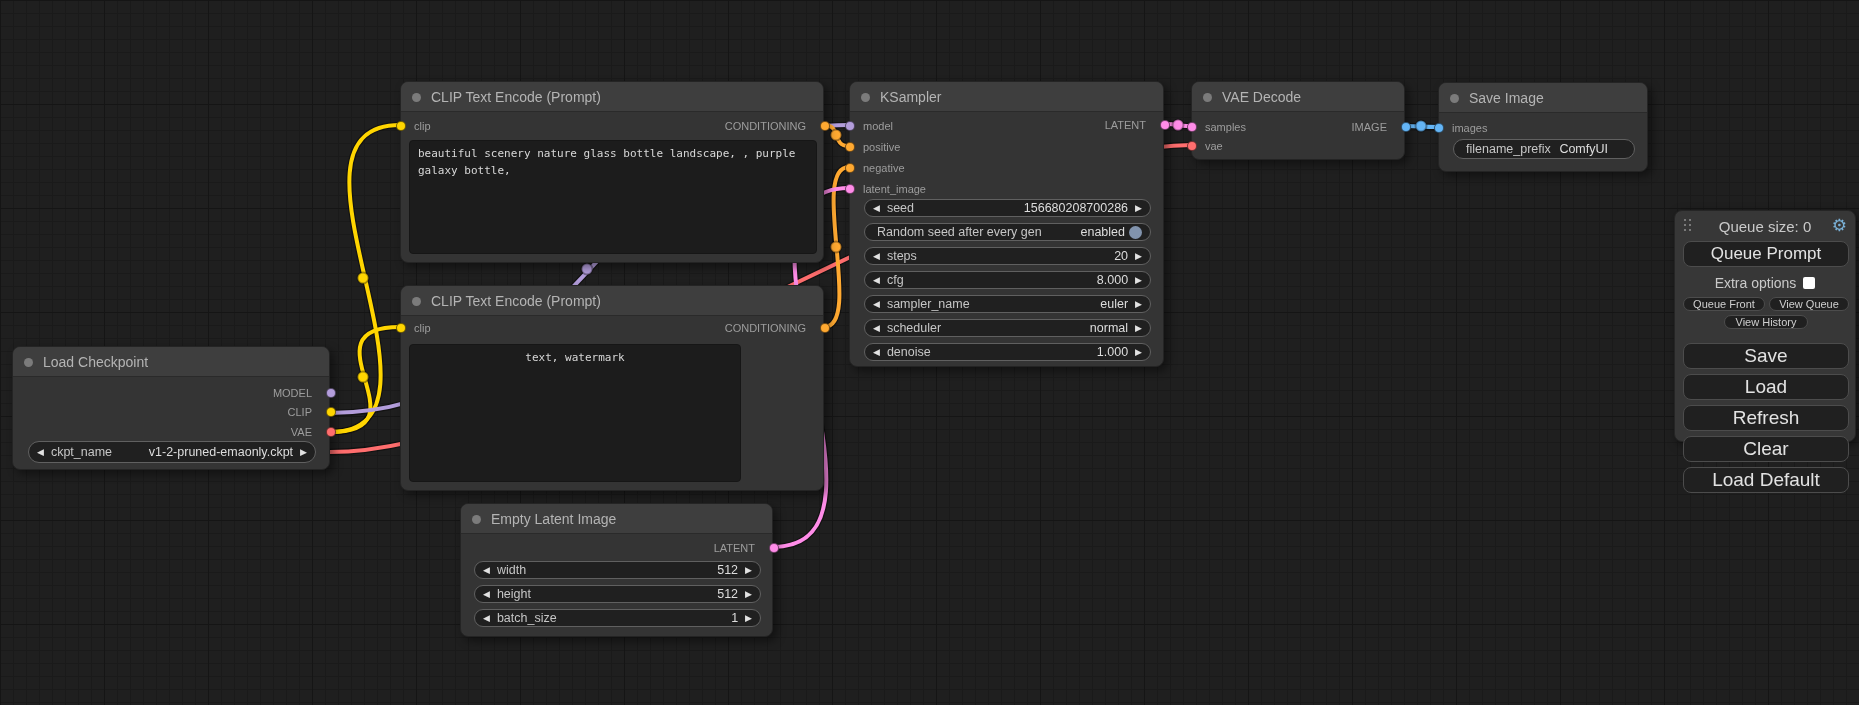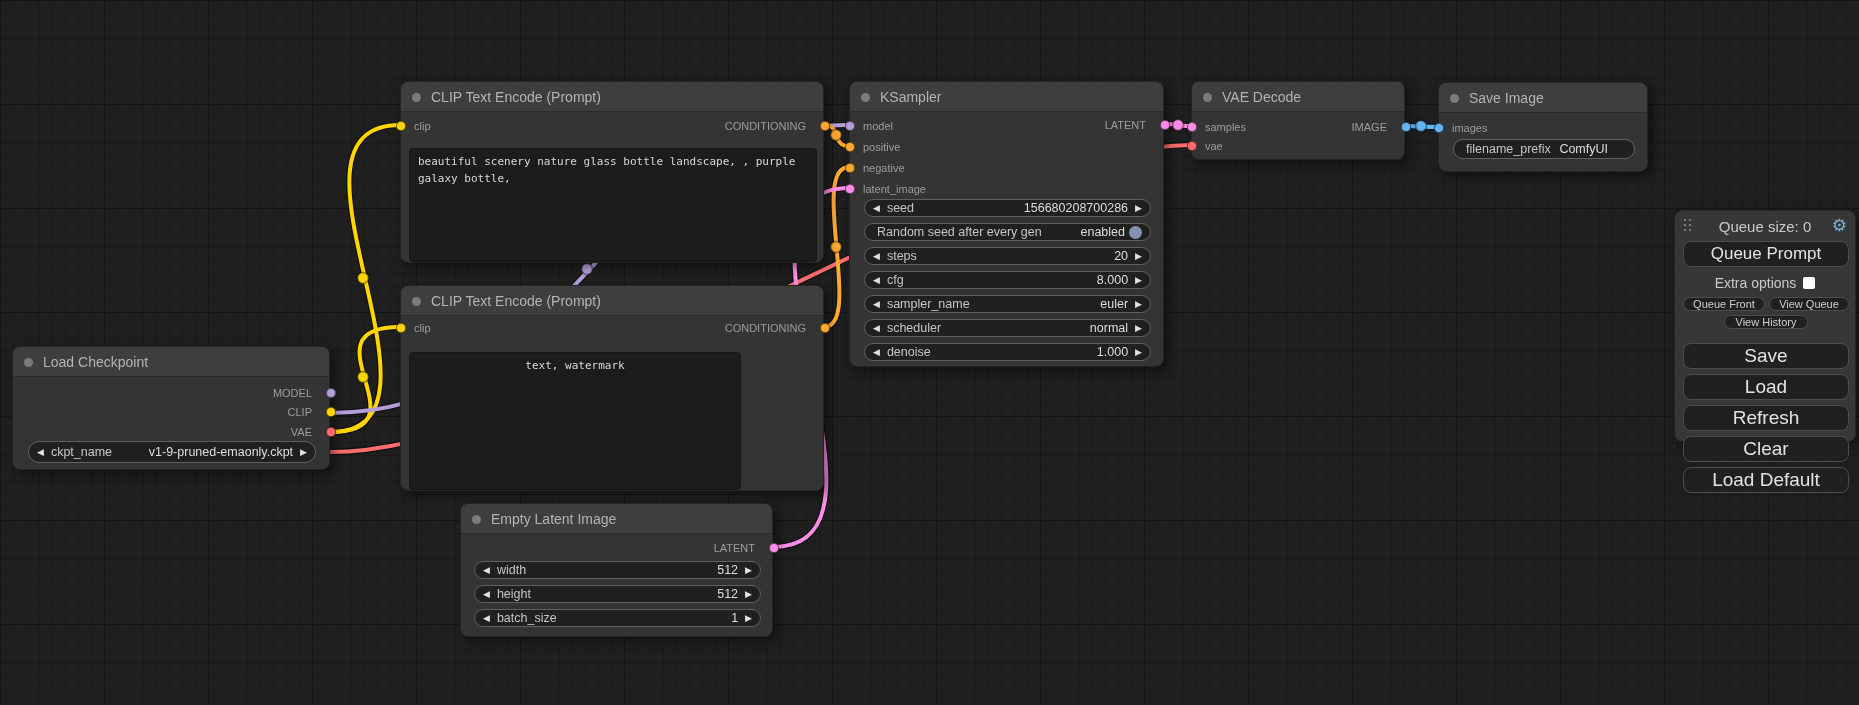--- a/index.html
+++ b/index.html
@@ -43,21 +43,21 @@
     border-radius:10px;display:flex;align-items:center;padding:0 8px;
     font-size:12.5px;color:#c6c6c6;white-space:nowrap;}
   .warr{font-size:9px;color:#e2e2e2;line-height:1;}
   .wlabel{margin-left:7px;overflow:hidden;text-align:center;}
   .wlabel.noarr{margin-left:4px;}
   .wvalue{margin-left:auto;margin-right:7px;color:#dddddd;}
   .wvalue.plain{margin-right:4px;text-align:right;}
   .toggle{width:13px;height:13px;border-radius:50%;background:#8193ad;flex:none;}
   .prompt{position:absolute;background:#1c1c1c;border:1px solid #161616;border-radius:4px;
     padding:5px 8px;font-family:"DejaVu Sans Mono",monospace;font-size:11px;line-height:1.5;
-    color:#d8d8d8;white-space:pre-wrap;word-break:break-word;overflow:hidden;margin-top:8px;}
+    color:#d8d8d8;white-space:pre-wrap;word-break:break-word;overflow:hidden;}
   
   #queue-panel{position:absolute;left:1674px;top:210px;width:182px;height:232px;z-index:3;
     background:#373737;border:1px solid #252525;border-radius:8px;box-shadow:3px 3px 10px rgba(0,0,0,.5);}
   .qheader{position:absolute;left:0;top:5px;right:0;height:20px;}
   .drag-dots{position:absolute;left:9px;top:3px;width:8px;height:14px;display:grid;
     grid-template-columns:2px 2px;grid-auto-rows:2px;gap:3px;}
   .drag-dots span{background:#909090;border-radius:50%;}
   .qtitle{position:absolute;left:0;right:0;top:2px;text-align:center;font-size:15px;color:#c9c9c9;}
   .gear{position:absolute;right:8px;top:0px;font-size:17px;color:#79b0d6;line-height:20px;}
   .qbtn{position:absolute;background:#202020;border:1px solid #4c4c4c;border-radius:8px;
@@ -116,21 +116,21 @@
     <div class="titletext">Load Checkpoint</div>
     <div class="plabel" style="right:17px;top:36px;">MODEL</div>
     <div class="plabel" style="right:17px;top:55px;">CLIP</div>
     <div class="plabel" style="right:17px;top:75px;">VAE</div>
     <div class="port p-model" style="left:318px;top:46px;"></div>
     <div class="port p-clip" style="left:318px;top:65px;"></div>
     <div class="port p-vae" style="left:318px;top:85px;"></div>
     <div class="widget" style="left:15px;top:94px;width:288px;height:22px;border-radius:11px;">
       <span class="warr">◀</span>
       <span class="wlabel">ckpt_name</span>
-      <span class="wvalue">v1-9-pruned-emaonly.ckpt</span>
+      <span class="wvalue">v1-2-pruned-emaonly.ckpt</span>
       <span class="warr">▶</span>
     </div>
   </div>
 
   <div class="node" style="left:400px;top:81px;width:424px;height:182px;">
     <div class="titlebar"></div>
     <div class="titledot"></div>
     <div class="titletext">CLIP Text Encode (Prompt)</div>
     <div class="port p-clip" style="left:0px;top:44px;"></div>
     <div class="plabel" style="left:13px;top:34px;">clip</div>

